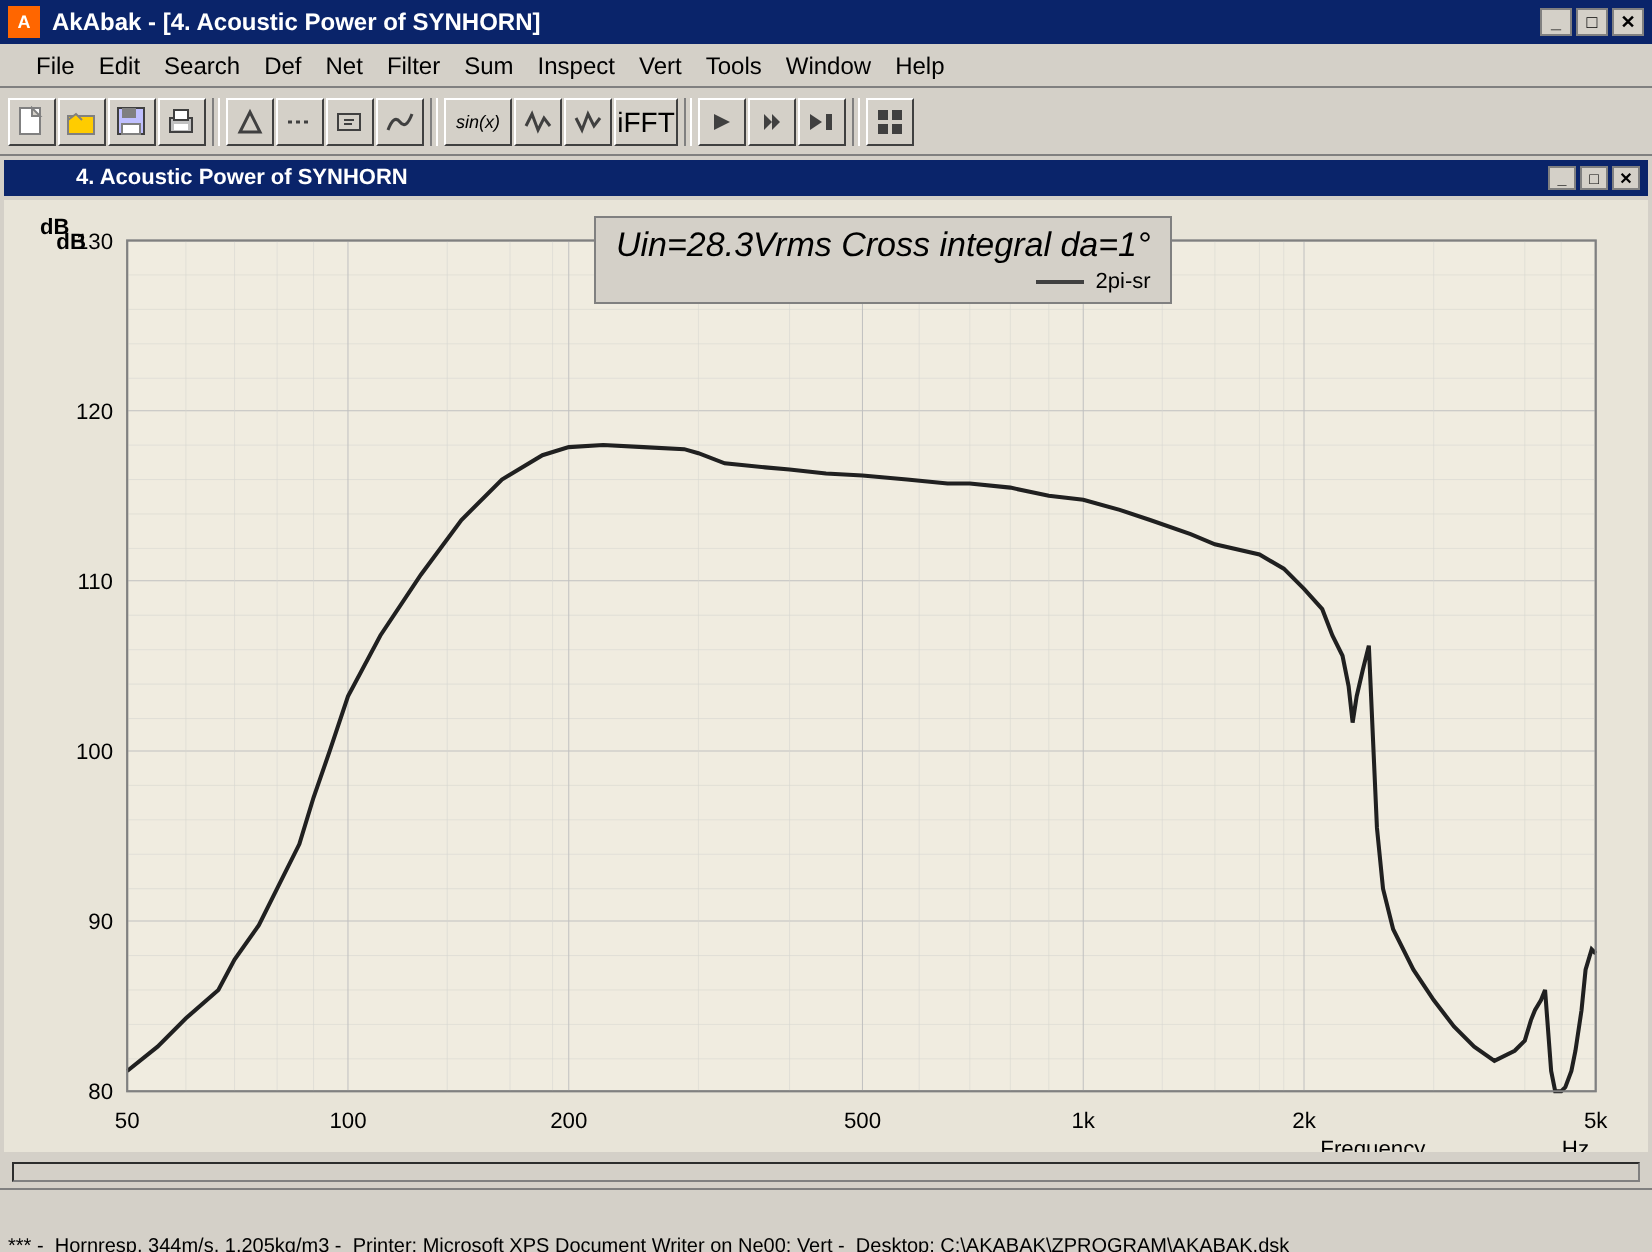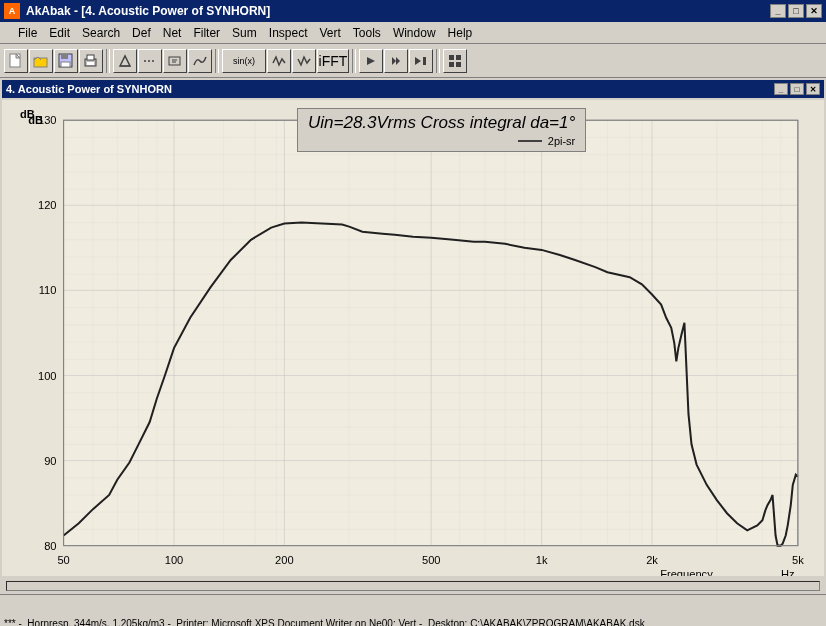--- a/index.html
+++ b/index.html
@@ -78,20 +78,21 @@
       height: 18px;
       display: flex;
       align-items: center;
       padding: 0 4px;
       font-size: 11px;
       font-weight: bold;
       margin: 2px 2px 0 2px;
     }
     #inner-title-bar .title-text {
       flex: 1;
+      margin-left: 32px;
     }
     #inner-title-bar .window-controls {
       display: flex;
       gap: 2px;
     }
     #inner-title-bar .win-btn {
       width: 14px;
       height: 12px;
       background: #d4d0c8;
       border: 1px solid #808080;
@@ -280,21 +281,21 @@
         <line x1="5" y1="7" x2="10" y2="7" stroke="#404040"></line>
         <line x1="5" y1="9" x2="9" y2="9" stroke="#404040"></line>
       </svg>
   </div>
   <div class="toolbar-btn">
     <svg width="16" height="16">
         <path d="M2 12 Q5 4 8 8 Q11 12 14 4" fill="none" stroke="#404040" stroke-width="1.5"></path>
       </svg>
   </div>
   <div class="toolbar-separator"></div>
-  <div class="toolbar-btn" style="width:44px; font-size:9px; ">sin(x)</div>
+  <div class="toolbar-btn" style="width:34px; font-size:9px; font-style:italic;">sin(x)</div>
   <div class="toolbar-btn">
     <svg width="16" height="16">
         <path d="M2 10 L5 4 L8 12 L11 6 L14 10" fill="none" stroke="#404040" stroke-width="1.5"></path>
       </svg>
   </div>
   <div class="toolbar-btn">
     <svg width="16" height="16">
         <path d="M2 6 L5 12 L8 4 L11 10 L14 6" fill="none" stroke="#404040" stroke-width="1.5"></path>
       </svg>
   </div>

